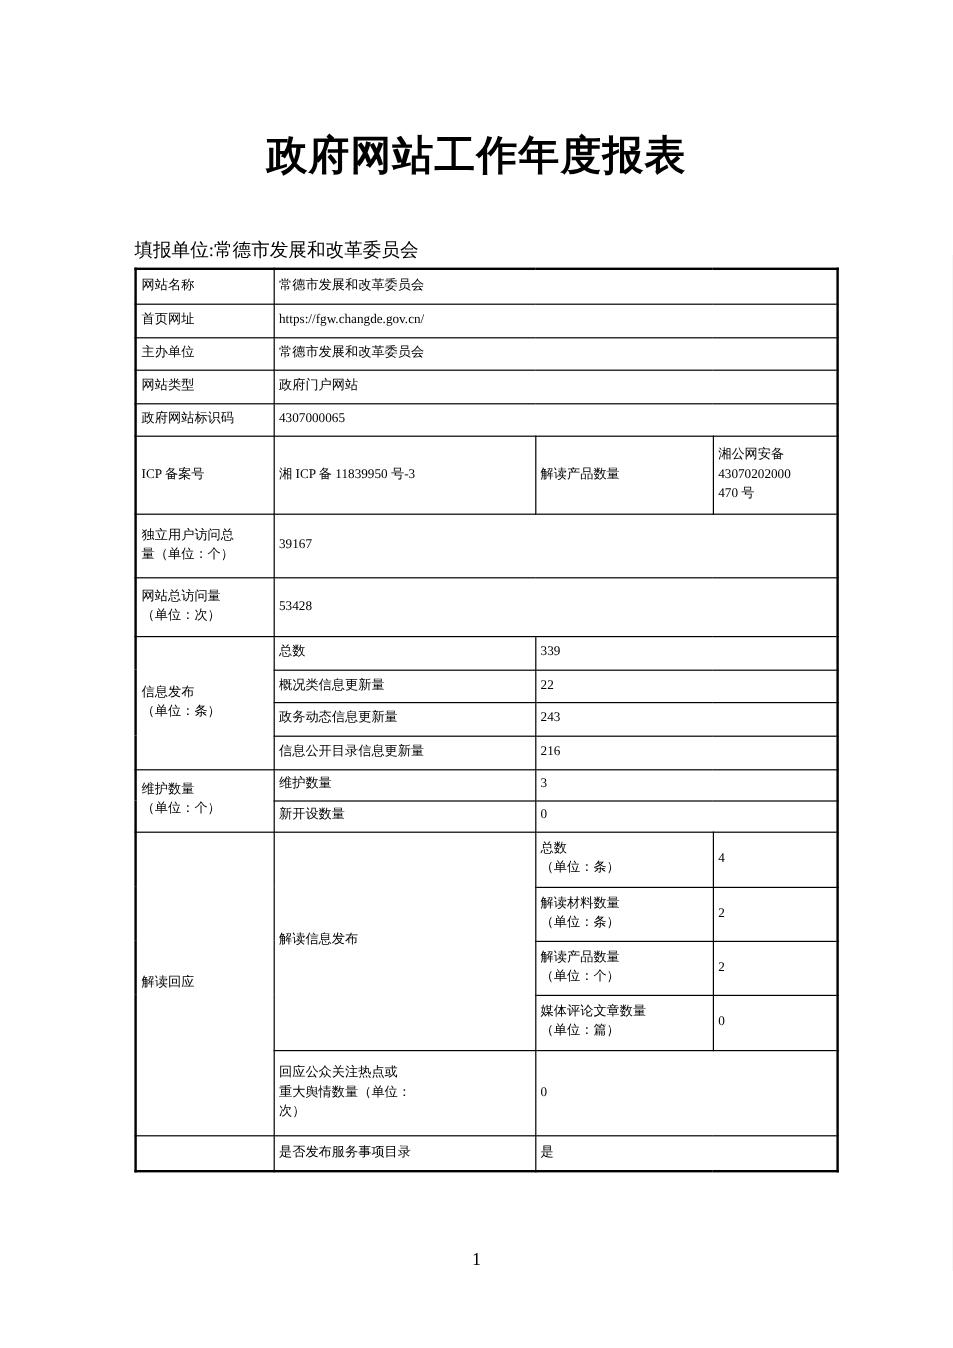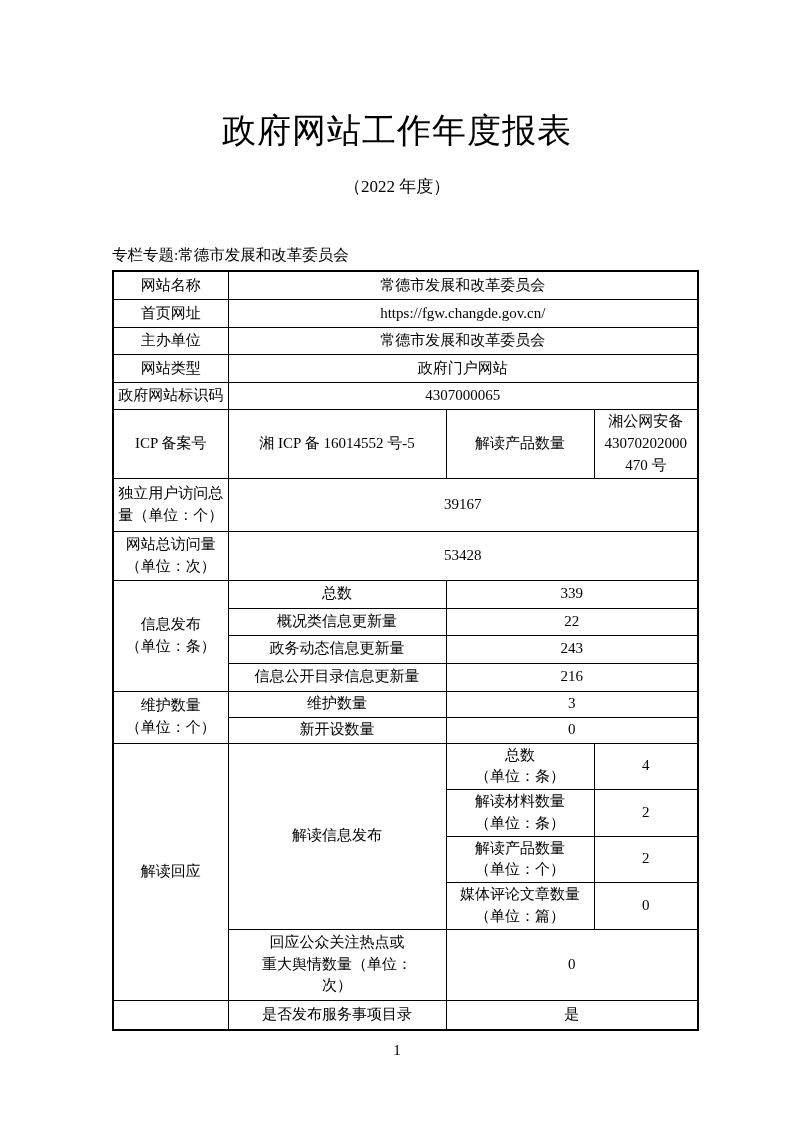--- a/index.html
+++ b/index.html
@@ -12,21 +12,21 @@
     position: relative;
     color: #000;
     font-family: "Liberation Serif", "DejaVu Serif", serif;
     overflow: hidden;
   }
   .doc-title {
     padding-top: 110px;
     text-align: center;
     font-family: "Liberation Sans", "DejaVu Sans", sans-serif;
     font-size: 34px;
-    font-weight: normal;
+    font-weight: bold;
     line-height: 1.2;
     letter-spacing: 1px;
   }
   .doc-subtitle {
     margin-top: 26px;
     text-align: center;
     font-size: 17px;
     line-height: 1.2;
   }
   .reporting-unit {
@@ -36,45 +36,44 @@
   }
   table.report {
     margin-left: 112px;
     width: 585px;
     border-collapse: collapse;
     table-layout: fixed;
     border: 2px solid #000;
   }
   table.report td {
     border: 1px solid #000;
-    font-size: 15px;
+    font-size: 11px;
     line-height: 1.45;
-    text-align: center;
+    text-align: left;
     vertical-align: middle;
     white-space: pre-line;
     padding: 1px 4px;
     overflow: hidden;
   }
   .page-number {
     position: absolute;
     left: 0;
     width: 100%;
     top: 1042px;
     text-align: center;
     font-size: 15px;
   }
 </style>
 </head>
 <body>
 
 <div class="page">
 
   <div class="doc-title">政府网站工作年度报表</div>
-  <div class="doc-subtitle">（2022 年度）</div>
-  <div class="reporting-unit">专栏专题:常德市发展和改革委员会</div>
+  <div class="reporting-unit">填报单位:常德市发展和改革委员会</div>
 
   <table class="report">
     <colgroup>
       <col style="width:115px">
       <col style="width:218px">
       <col style="width:148px">
       <col style="width:104px">
     </colgroup>
     <tbody>
       <tr style="height:29px">
@@ -92,21 +91,21 @@
       <tr style="height:28px">
         <td>网站类型</td>
         <td colspan="3">政府门户网站</td>
       </tr>
       <tr style="height:27px">
         <td>政府网站标识码</td>
         <td colspan="3">4307000065</td>
       </tr>
       <tr style="height:65px">
         <td>ICP 备案号</td>
-        <td>湘 ICP 备 16014552 号-5</td>
+        <td>湘 ICP 备 11839950 号-3</td>
         <td>解读产品数量</td>
         <td>湘公网安备
 43070202000
 470 号</td>
       </tr>
       <tr style="height:53px">
         <td>独立用户访问总
 量（单位：个）</td>
         <td colspan="3">39167</td>
       </tr>

